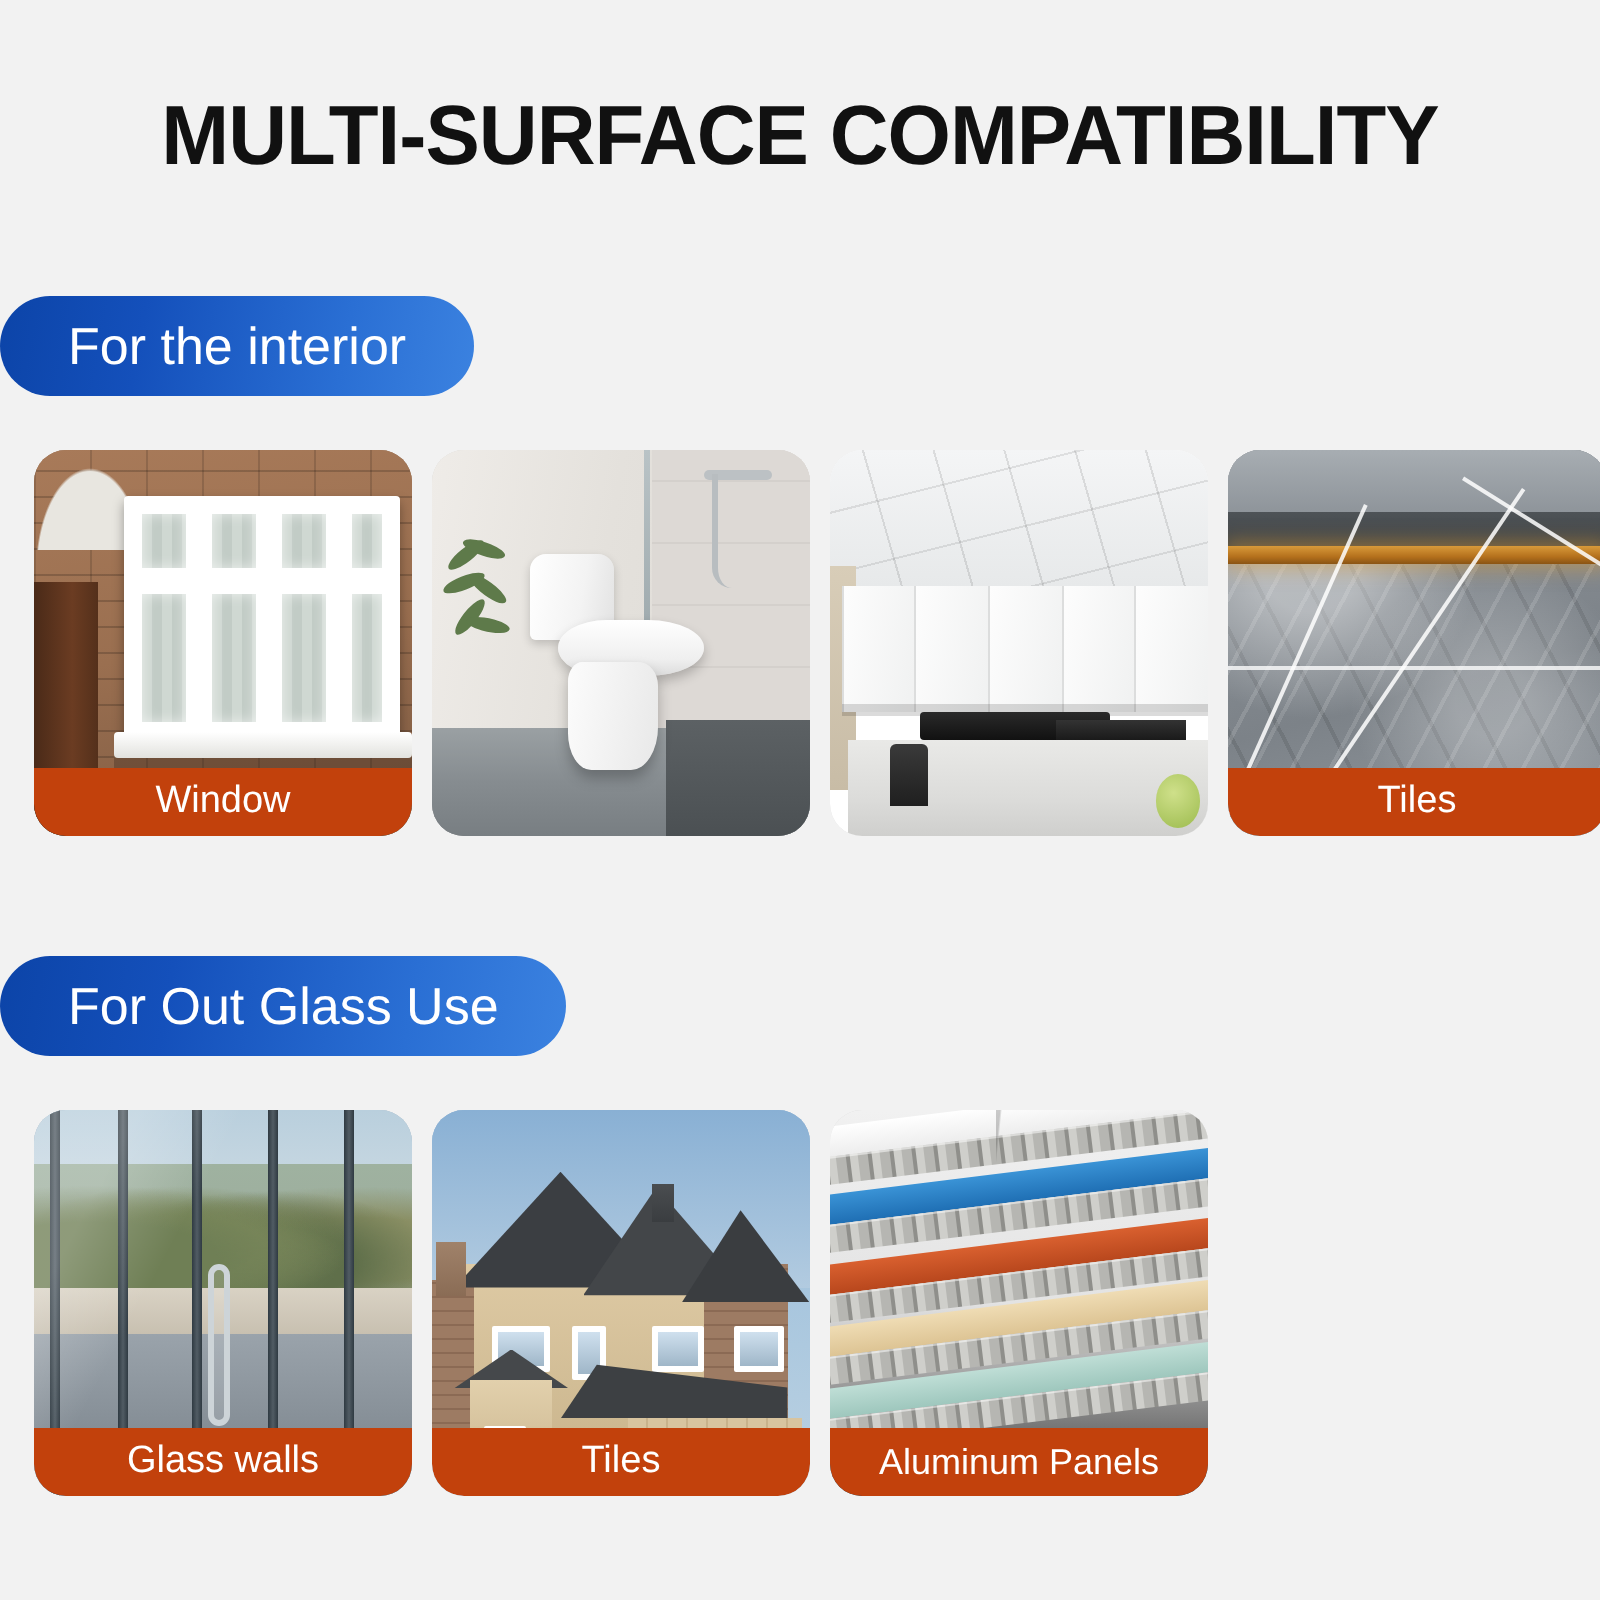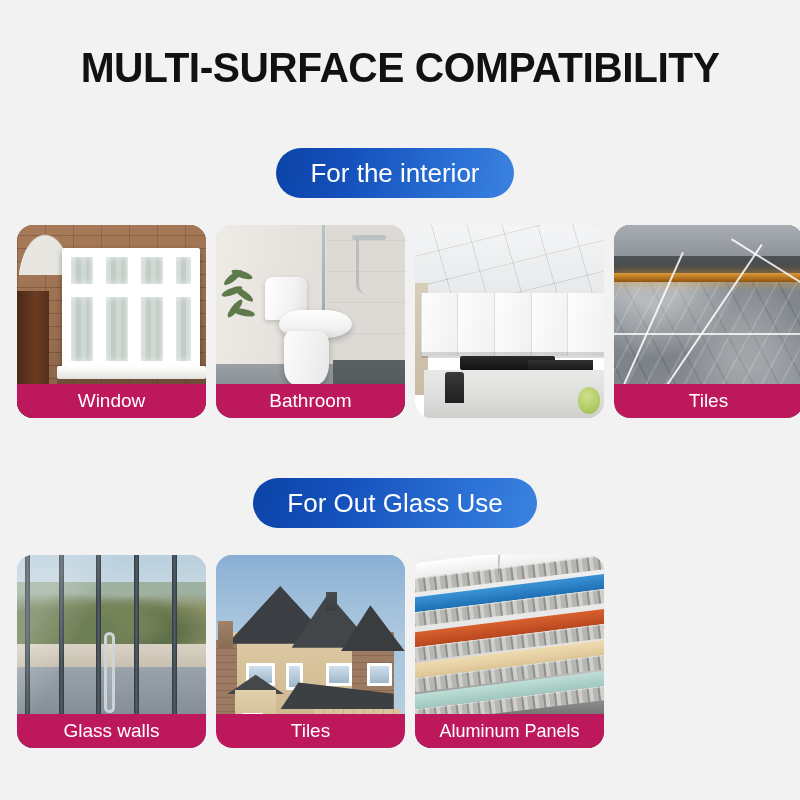--- a/index.html
+++ b/index.html
@@ -17,21 +17,21 @@
     font-size: 42px; font-weight: 700; letter-spacing: -0.5px;
     color: #111111;
     font-family: "Liberation Sans", sans-serif;
     transform: scaleX(0.97);
   }
 
   .section { position: absolute; left: 0; width: 800px; }
   .section-interior { top: 148px; }
   .section-outdoor  { top: 478px; }
 
-  .pill-wrap { width: 790px; text-align: center; height: 52px; }
+  .pill-wrap { width: 790px; text-align: left; height: 52px; }
   .pill {
     display: inline-block;
     padding: 0 34px;
     height: 50px; line-height: 50px;
     border-radius: 25px;
     background: linear-gradient(100deg, #0c44a8 0%, #1450bb 30%, #2a6fd4 72%, #3b82e0 100%);
     color: #ffffff;
     font-size: 26px; font-weight: 400;
     white-space: nowrap;
   }
@@ -46,21 +46,21 @@
     width: 189px; height: 193px;
     border-radius: 16px;
     overflow: hidden;
     background: #d8d8d8;
     flex: 0 0 189px;
   }
   .photo { position: absolute; inset: 0; overflow: hidden; }
   .label-bar {
     position: absolute; left: 0; right: 0; bottom: 0;
     height: 34px;
-    background: #be185d;
+    background: #c2410c;
     color: #ffffff;
     font-size: 19px;
     display: flex; align-items: center; justify-content: center;
     border-radius: 0 0 16px 16px;
     white-space: nowrap;
   }
   .label-bar.sm { font-size: 18px; }
 
   
   .ph-window { background: linear-gradient(180deg,#9c7255 0%, #8a6247 100%); }
@@ -324,21 +324,20 @@
           <div class="plant">
             <div class="leaf" style="left:6%;top:4%;transform:rotate(-35deg)"></div>
             <div class="leaf" style="left:30%;top:0%;transform:rotate(22deg)"></div>
             <div class="leaf" style="left:2%;top:26%;transform:rotate(-18deg)"></div>
             <div class="leaf" style="left:34%;top:30%;transform:rotate(40deg)"></div>
             <div class="leaf" style="left:10%;top:52%;transform:rotate(-48deg)"></div>
             <div class="leaf" style="left:36%;top:58%;transform:rotate(15deg)"></div>
           </div>
           <div class="basket"></div>
         </div>
-        <div class="label-bar">Bathroom</div>
       </div>
 
       <div class="card">
         <div class="photo ph-wall">
           <div class="ceiling"></div>
           <div class="left-panel"></div>
           <div class="cab-row">
             <div class="cab"></div>
             <div class="cab"></div>
             <div class="cab"></div>

